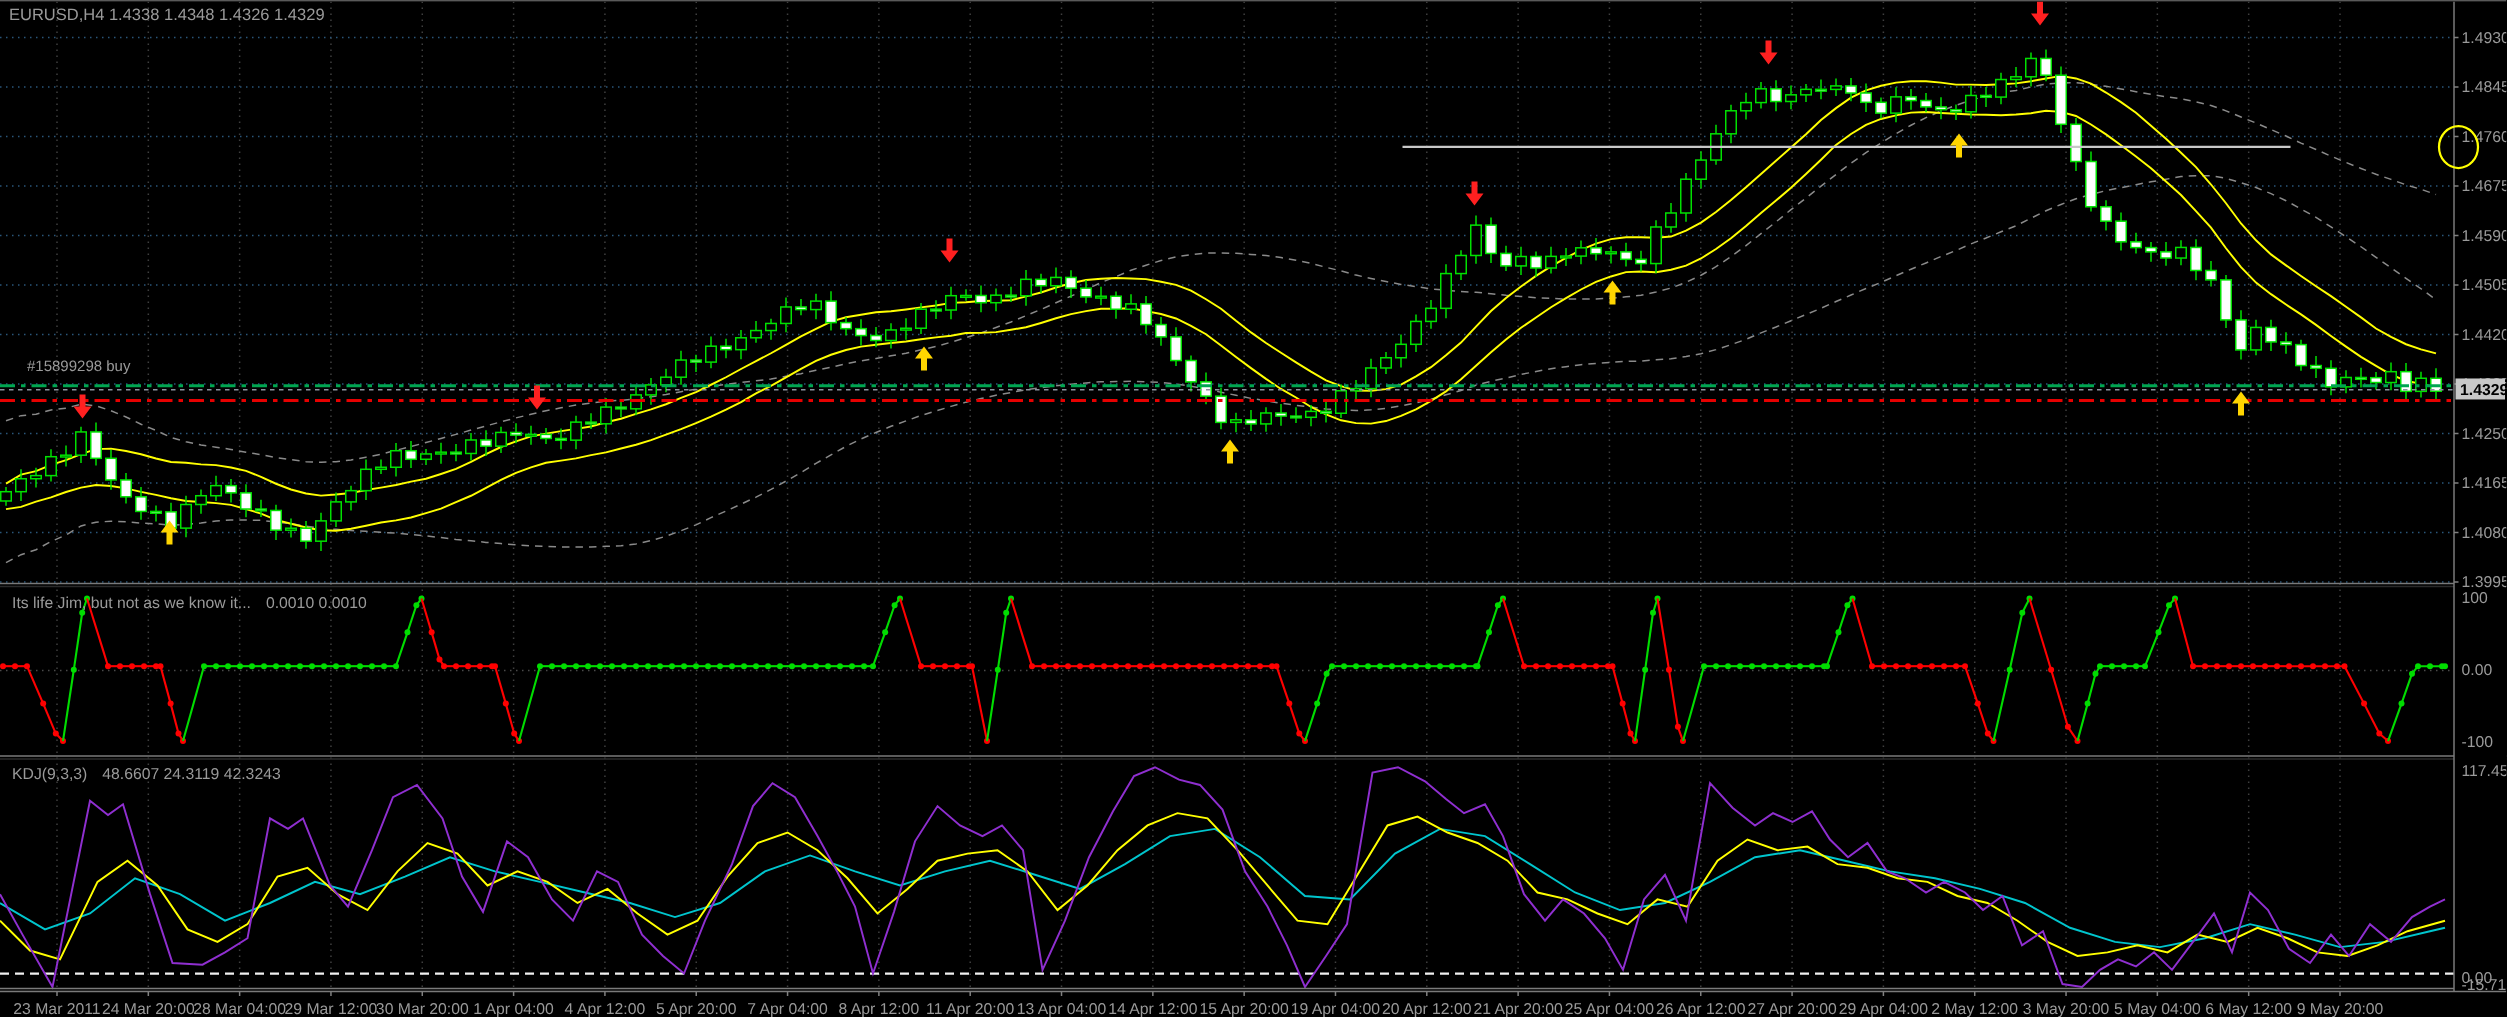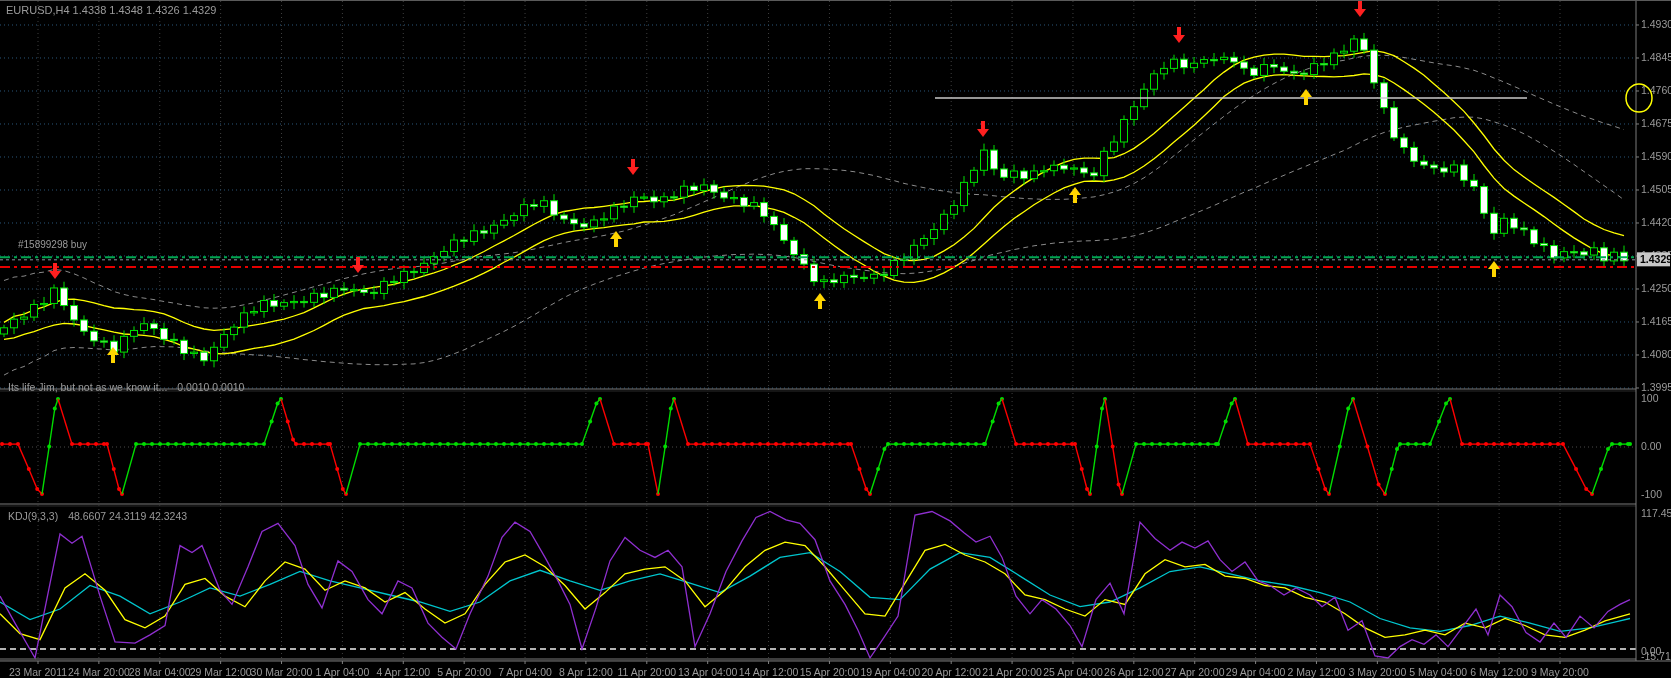--- a/index.html
+++ b/index.html
@@ -2,21 +2,21 @@
 <html><head>
 <meta charset="utf-8">
 <style>
   html,body{margin:0;padding:0;background:#000;width:1671px;height:678px;overflow:hidden;
     font-family:"Liberation Sans","DejaVu Sans",sans-serif;}
   #app{position:relative;width:1671px;height:678px;background:#000;border-top:1px solid #5a5a5a;}
   #chart-svg{position:absolute;left:0;top:0;}
   .ovl{position:absolute;color:#9a9a9a;font-size:11px;white-space:pre;}
   #quote-header{left:6px;top:3px;}
   #trade-label{left:7px;top:238px;font-size:10px;margin-left:11px;}
-  #ind2-title{left:8px;top:380px;font-size:10.5px;}
+  #ind2-title{left:8px;top:395px;font-size:10.5px;}
   #ind3-title{left:8px;top:509px;font-size:10.5px;}
   .ind-vals{margin-left:10px;}
   #annotation-box{position:absolute;left:162px;top:50px;width:208px;height:53px;background:#ffffff;}
   #annotation-box span{display:block;margin:1px 0 0 3px;font-size:27px;font-weight:bold;color:#ff0000;
     font-family:"DejaVu Sans","Liberation Sans",sans-serif;line-height:29px;}
 </style>
 </head>
 <body>
 
 <div id="app">

